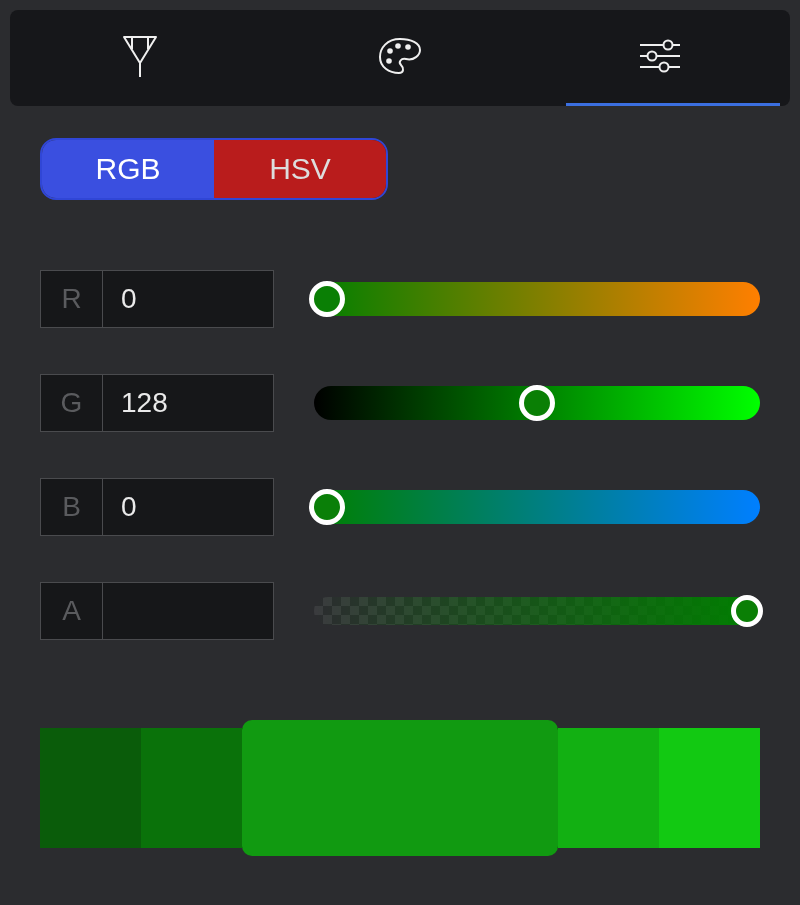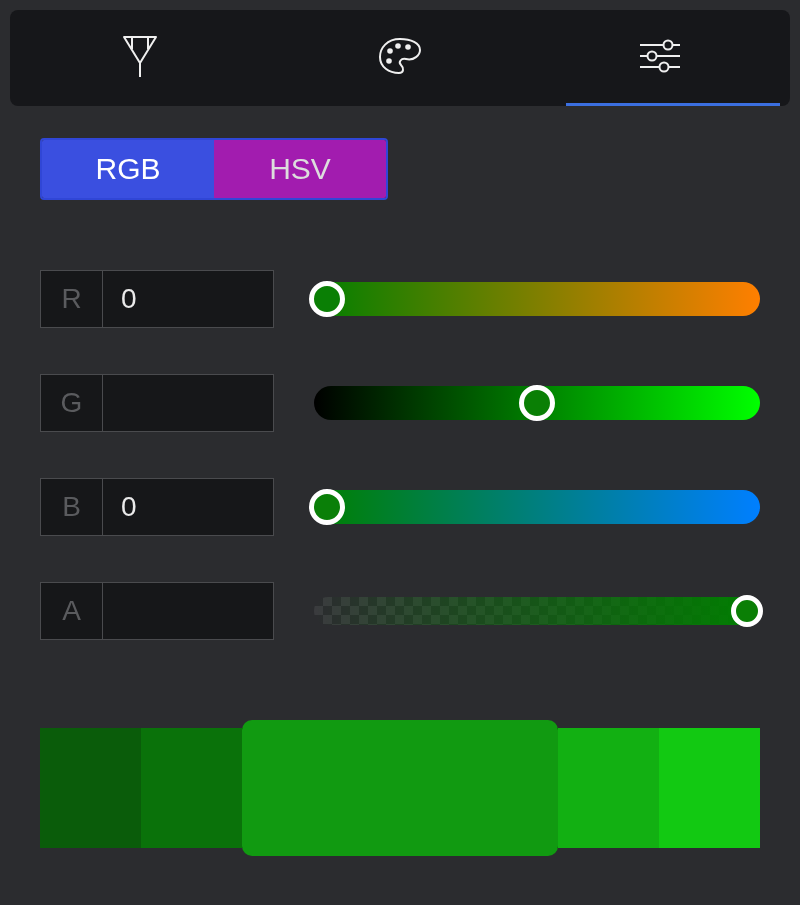--- a/index.html
+++ b/index.html
@@ -45,39 +45,39 @@
     bottom: 0;
     height: 3px;
     background: #3b6fe0;
   }
 
   
   .mode-row { padding: 32px 30px 10px 30px; }
   .mode-toggle {
     display: inline-flex;
     border: 2px solid #3046d6;
-    border-radius: 4px;
+    border-radius: 16px;
     overflow: hidden;
     height: 62px;
   }
   .mode-btn {
     width: 172px;
     display: flex;
     align-items: center;
     justify-content: center;
     font-size: 30px;
     cursor: pointer;
     user-select: none;
   }
   .mode-btn.active {
     background: #3a4fe0;
     color: #fff;
   }
   .mode-btn.inactive {
-    background: #a21caf;
+    background: #b91c1c;
     color: #ddd;
   }
 
   
   .channels {
     padding: 60px 30px 0 30px;
     display: flex;
     flex-direction: column;
     gap: 46px;
   }
@@ -231,20 +231,21 @@
       </div>
       <div class="slider-wrap">
         <div class="slider-track track-r"></div>
         <div class="slider-thumb" style="left:3%; background:#0a7f05;"></div>
       </div>
     </div>
 
     <div class="channel">
       <div class="chan-field">
         <div class="chan-label">G</div>
+        <div class="chan-value">128</div>
       </div>
       <div class="slider-wrap">
         <div class="slider-track track-g"></div>
         <div class="slider-thumb" style="left:50%; background:#0a7f05;"></div>
       </div>
     </div>
 
     <div class="channel">
       <div class="chan-field">
         <div class="chan-label">B</div>

